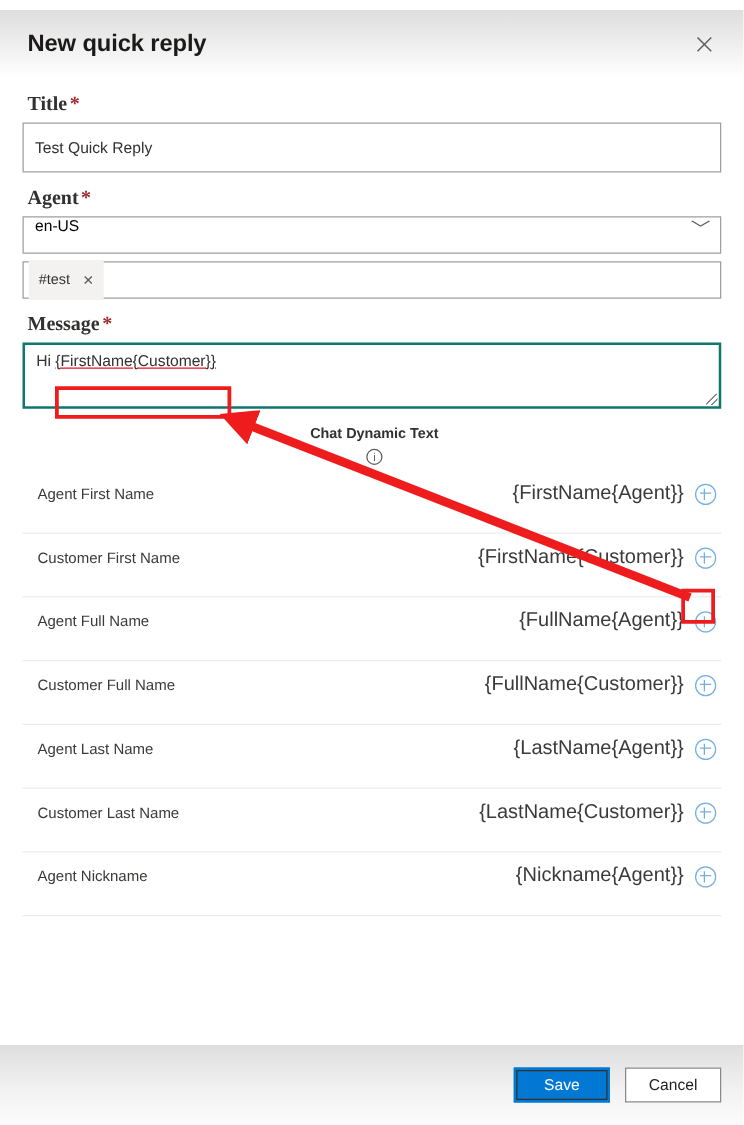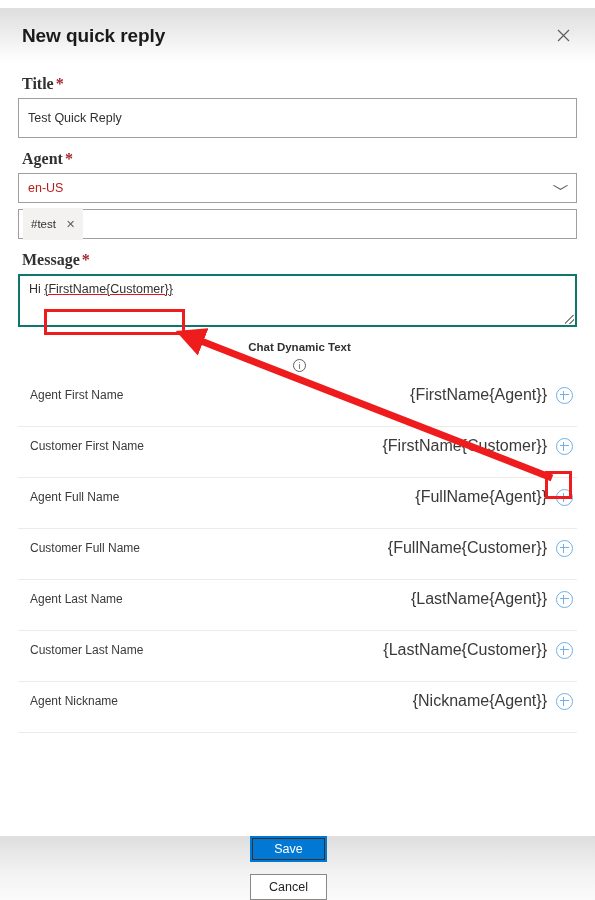--- a/index.html
+++ b/index.html
@@ -107,25 +107,24 @@
     font-size: 12.5px;
     color: #323130;
     box-sizing: border-box;
   }
 
   .select-box {
     height: 30px;
     border: 1px solid #a19f9d;
     background: #ffffff;
     display: flex;
-    align-items: center;
     justify-content: space-between;
     padding: 0 10px 0 9px;
     font-size: 12.5px;
-    color: #b91c1c;
+    color: #000000;
     box-sizing: border-box;
     cursor: pointer;
   }
   .chev {
     color: #605e5c;
     font-size: 10px;
     transform: scaleX(1.45) scaleY(0.85);
     line-height: 1;
   }
 
@@ -266,21 +265,20 @@
     position: absolute;
     left: 0; top: 836px;
     width: 595px;
     height: 64px;
     display: flex;
     align-items: center;
     justify-content: flex-end;
     gap: 12px;
     padding-right: 18px;
     box-sizing: border-box;
-    flex-direction: column;
   }
   .btn {
     min-width: 77px;
     height: 28px;
     font-size: 12.5px;
     display: flex;
     align-items: center;
     justify-content: center;
     cursor: pointer;
     box-sizing: border-box;

